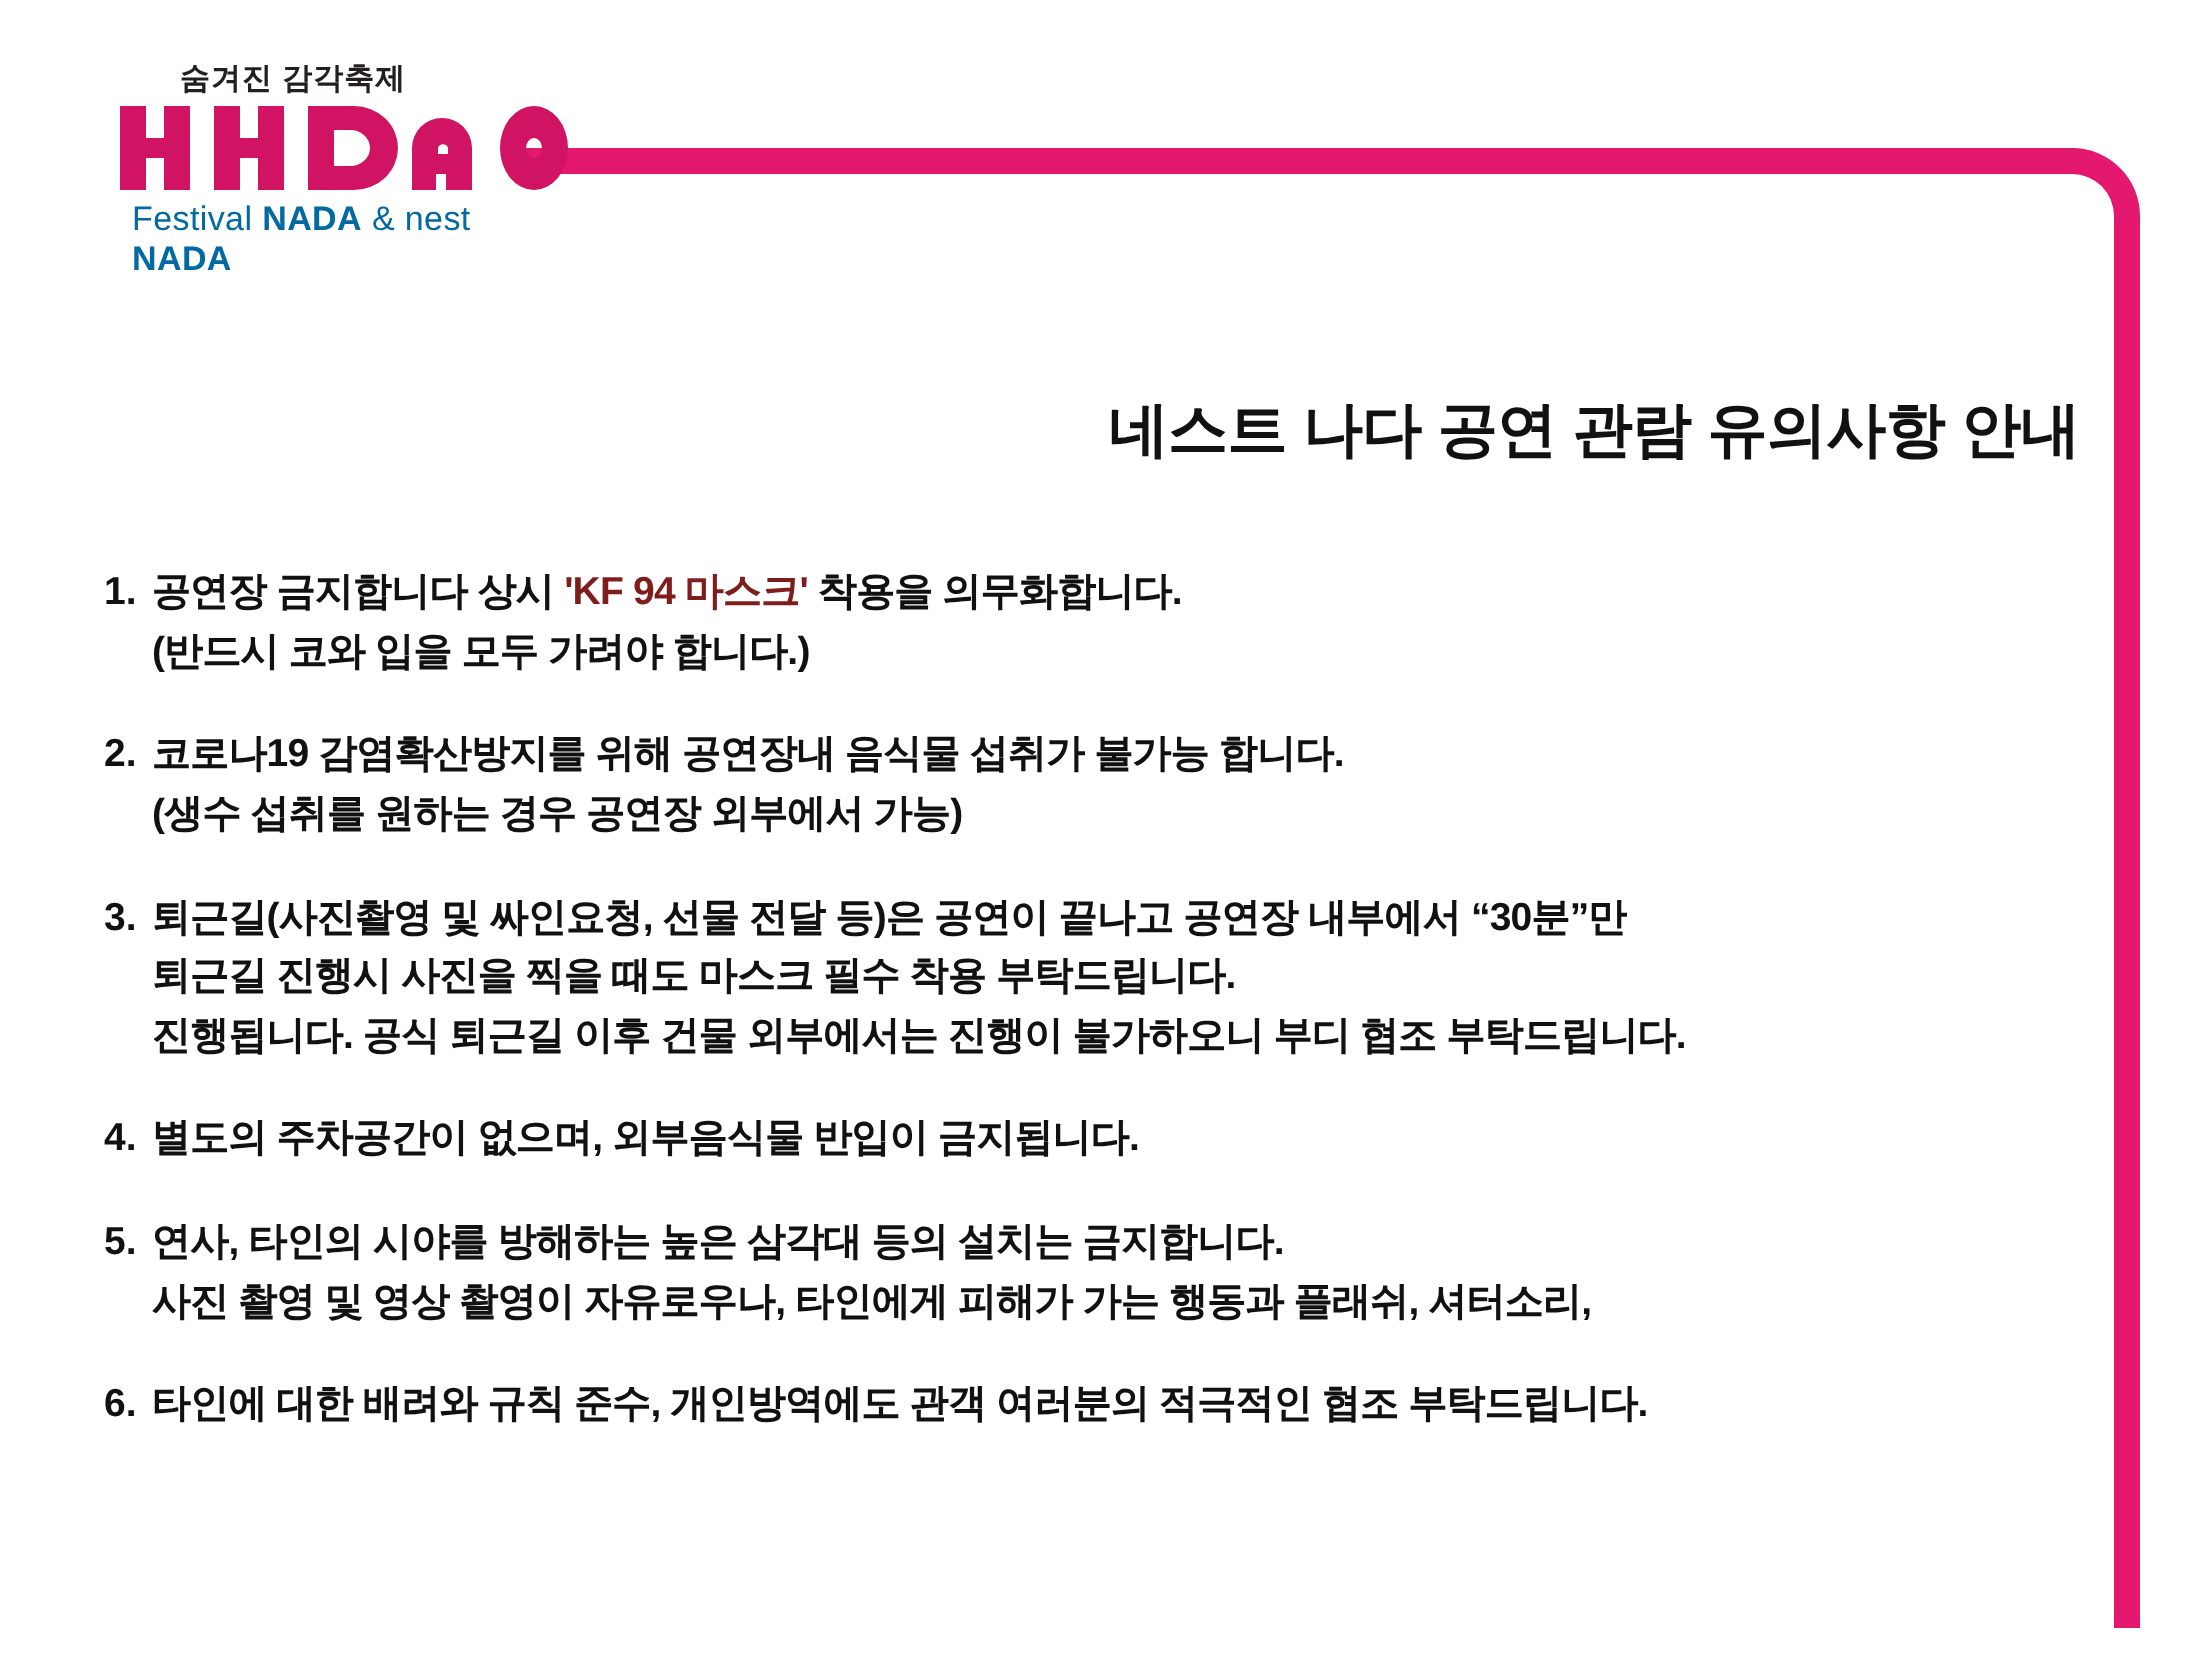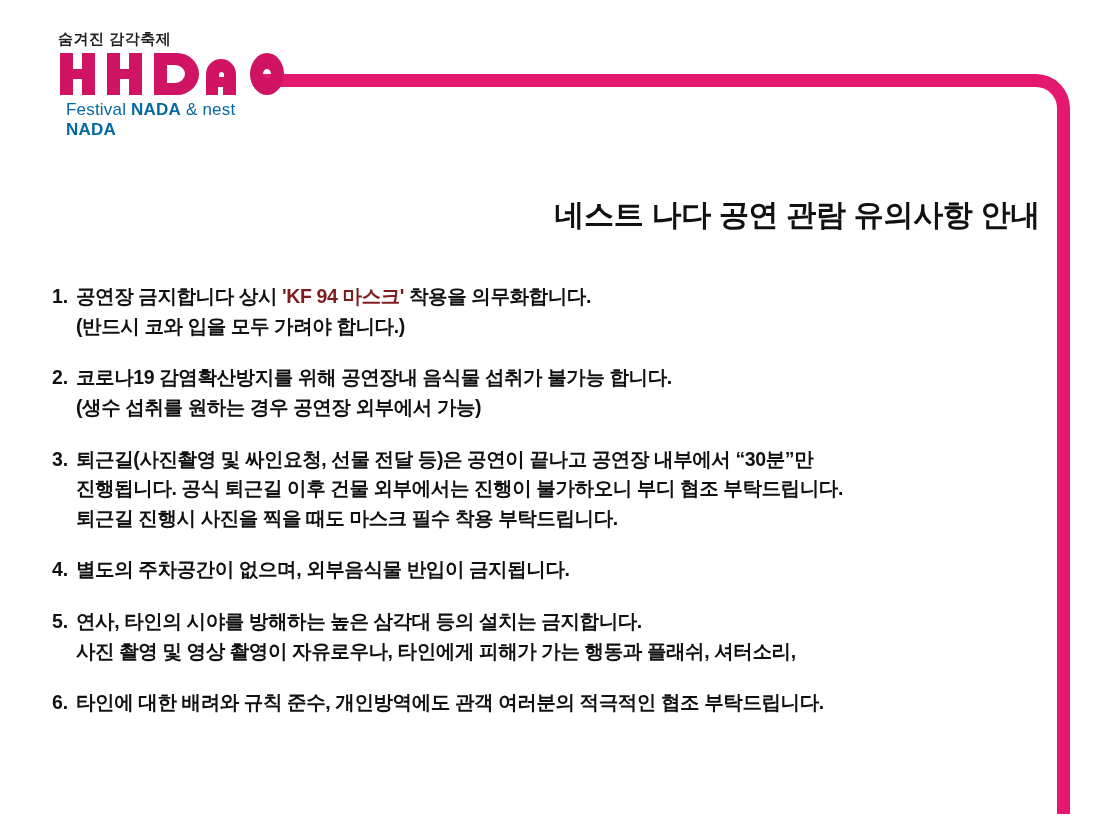--- a/index.html
+++ b/index.html
@@ -44,20 +44,21 @@
     position: absolute;
     left: 58px;
     top: 30px;
     width: 230px;
   }
   .logo-tagline {
     font-size: 15px;
     font-weight: bold;
     color: #231f20;
     letter-spacing: 0.5px;
+    margin-left: 32px;
     margin-bottom: 4px;
   }
   .logo-word {
     height: 40px;
     position: relative;
     margin-left: 2px;
   }
   .logo-word svg { display: block; }
   .logo-sub {
     font-size: 17px;
@@ -162,22 +163,22 @@
     <div class="lines">
       <div class="line">코로나19 감염확산방지를 위해 공연장내 음식물 섭취가 불가능 합니다.</div>
       <div class="line">(생수 섭취를 원하는 경우 공연장 외부에서 가능)</div>
     </div>
   </div>
 
   <div class="item">
     <div class="num">3.</div>
     <div class="lines">
       <div class="line">퇴근길(사진촬영 및 싸인요청, 선물 전달 등)은 공연이 끝나고 공연장 내부에서 “30분”만</div>
+      <div class="line">퇴근길 진행시 사진을 찍을 때도 마스크 필수 착용 부탁드립니다.</div>
       <div class="line">진행됩니다. 공식 퇴근길 이후 건물 외부에서는 진행이 불가하오니 부디 협조 부탁드립니다.</div>
-      <div class="line">퇴근길 진행시 사진을 찍을 때도 마스크 필수 착용 부탁드립니다.</div>
     </div>
   </div>
 
   <div class="item">
     <div class="num">4.</div>
     <div class="lines">
       <div class="line">별도의 주차공간이 없으며, 외부음식물 반입이 금지됩니다.</div>
     </div>
   </div>
 

